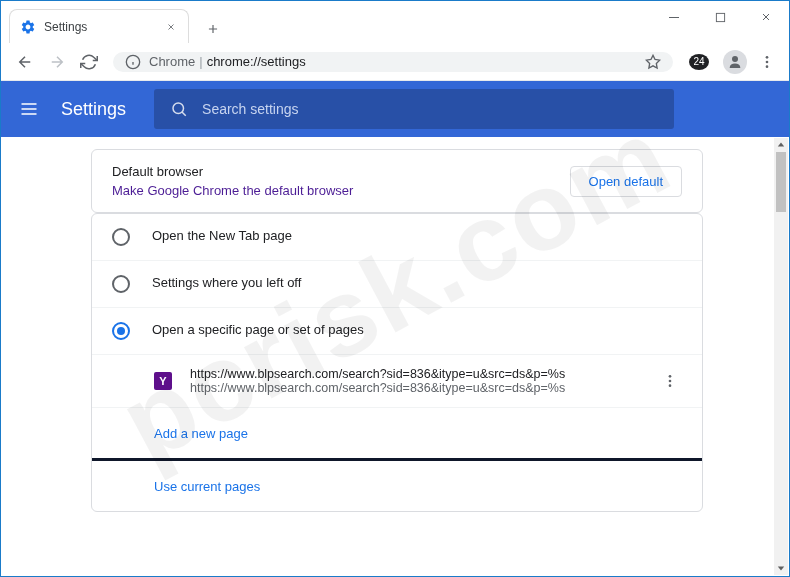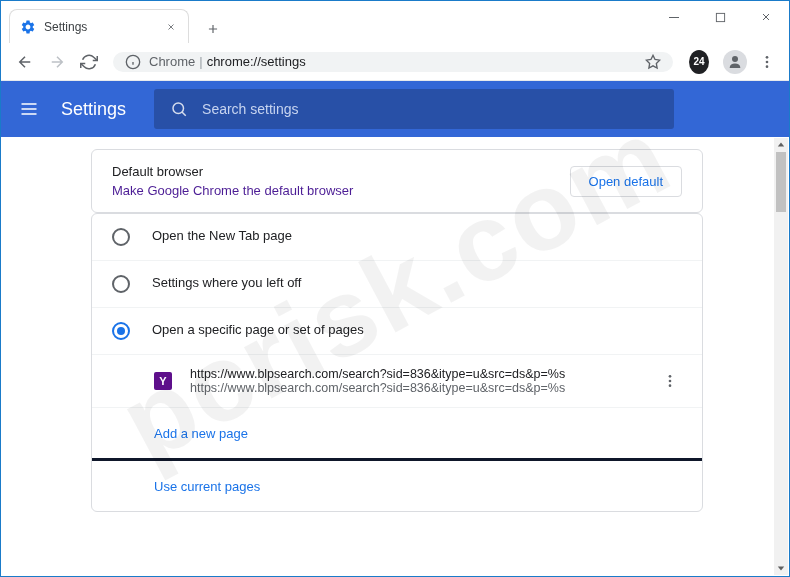--- a/index.html
+++ b/index.html
@@ -20,21 +20,21 @@
 .addr-row { height: 38px; display:flex; align-items:center; padding: 0 8px; background:#fff; border-bottom:1px solid #e8eaed; }
 .nav-btn { width: 32px; height: 32px; border-radius:50%; display:flex; align-items:center; justify-content:center; color:#5f6368; cursor:pointer; }
 .nav-btn.disabled { color:#bdc1c6; }
 .omnibox { flex:1; height: 20px; background:#f1f3f4; border-radius:14px; margin: 0 8px; display:flex; align-items:center; padding: 0 12px; font-size:13px; }
 .omnibox .secure { width:16px; height:16px; margin-right:8px; color:#5f6368; }
 .omnibox .chrome-label { color:#5f6368; }
 .omnibox .sep { color:#9aa0a6; margin: 0 4px; }
 .omnibox .url { color:#202124; }
 .omnibox .star { margin-left:auto; color:#5f6368; cursor:pointer; }
 .ext-icon { width:28px; height:28px; display:flex; align-items:center; justify-content:center; margin:0 4px; cursor:pointer; }
-.ext-badge { width:20px; height:24px; border-radius:50%; background:#202124; color:#fff; font-size:10px; display:flex; align-items:center; justify-content:center; font-weight:bold; }
+.ext-badge { width:20px; height:16px; border-radius:50%; background:#202124; color:#fff; font-size:10px; display:flex; align-items:center; justify-content:center; font-weight:normal; }
 .avatar { width:24px; height:24px; border-radius:50%; background:#dadce0; display:flex; align-items:center; justify-content:center; color:#5f6368; margin:0 6px; cursor:pointer; }
 .kebab { width:28px; height:28px; display:flex; align-items:center; justify-content:center; color:#5f6368; cursor:pointer; }
 
 
 .settings-bar { height: 56px; background:#3367d6; display:flex; align-items:center; padding:0 16px; }
 .hamburger { width:24px; height:24px; color:#fff; cursor:pointer; display:flex; align-items:center; justify-content:center; }
 .settings-title { color:#fff; font-size:18px; margin-left:20px; }
 .search-box { flex:0 0 520px; height:40px; background:#2850a7; border-radius:3px; margin-left:28px; display:flex; align-items:center; padding:0 16px; }
 .search-box .sicon { color:#fff; opacity:0.8; margin-right:14px; }
 .search-box input { background:transparent; border:none; outline:none; color:#fff; font-size:14px; flex:1; }

